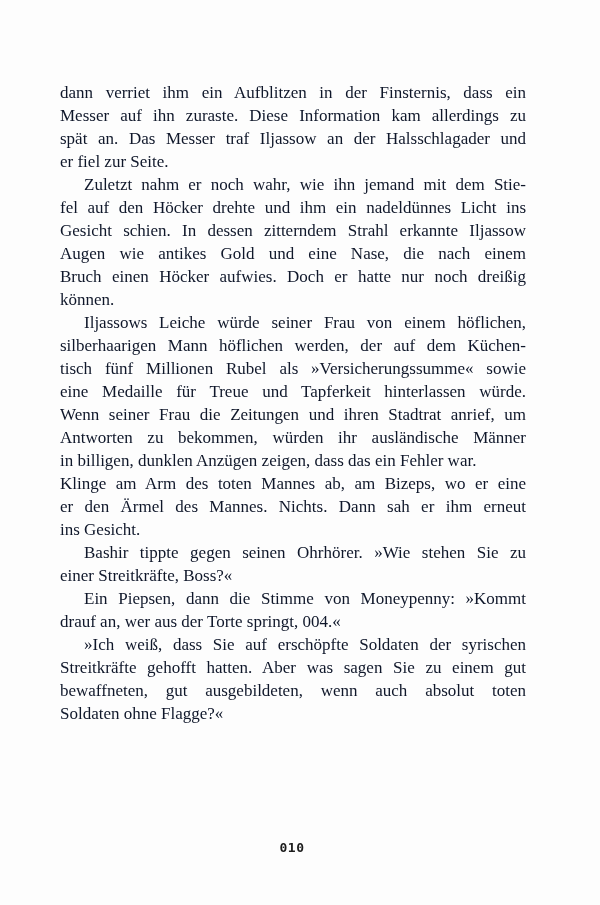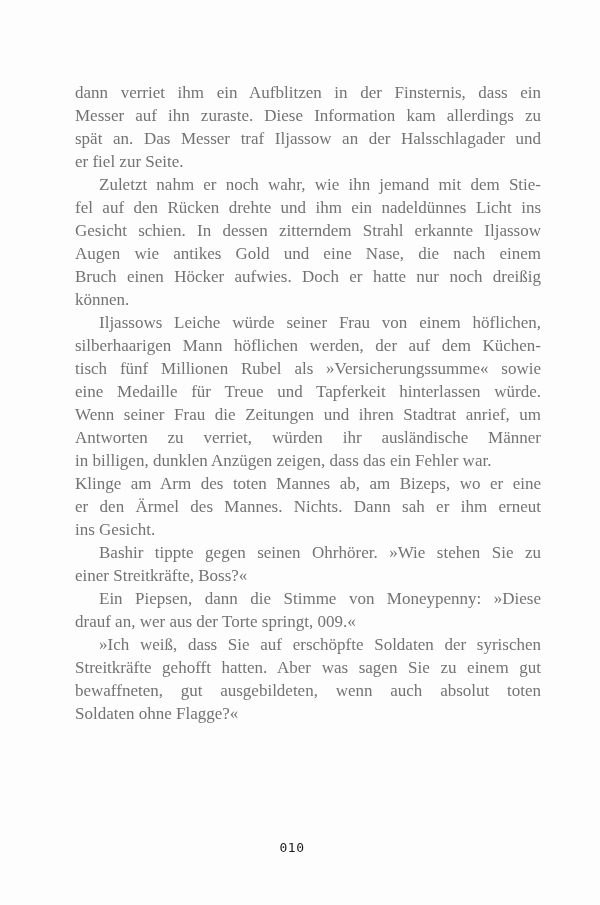--- a/index.html
+++ b/index.html
@@ -13,24 +13,24 @@
     position: relative;
     overflow: hidden;
     font-family: "Liberation Serif", serif;
   }
   .page {
     position: absolute;
     inset: 0;
   }
   .text-block {
     position: absolute;
-    left: 75px;
+    left: 60px;
     top: 81px;
     width: 466px;
-    color: #737373;
+    color: #0f172a;
   }
   .line {
     font-size: 17px;
     line-height: 23px;
     height: 23px;
     text-align: justify;
     text-align-last: justify;
     -moz-text-align-last: justify;
     white-space: nowrap;
   }
@@ -42,54 +42,54 @@
   .line-indent {
     text-indent: 24px;
   }
   .page-number {
     position: absolute;
     top: 840px;
     left: 0;
     width: 584px;
     text-align: center;
     font-family: "DejaVu Sans Mono", monospace;
-    font-weight: normal;
+    font-weight: bold;
     font-size: 13px;
     letter-spacing: 0.5px;
     color: #1c1c1c;
   }
 </style>
 </head>
 <body>
 
 <div class="page">
   <div class="text-block" id="text-block">
       <div class="line">dann verriet ihm ein Aufblitzen in der Finsternis, dass ein</div>
       <div class="line">Messer auf ihn zuraste. Diese Information kam allerdings zu</div>
       <div class="line">spät an. Das Messer traf Iljassow an der Halsschlagader und</div>
       <div class="line line-last">er fiel zur Seite.</div>
       <div class="line line-indent">Zuletzt nahm er noch wahr, wie ihn jemand mit dem Stie-</div>
-      <div class="line">fel auf den Rücken drehte und ihm ein nadeldünnes Licht ins</div>
+      <div class="line">fel auf den Höcker drehte und ihm ein nadeldünnes Licht ins</div>
       <div class="line">Gesicht schien. In dessen zitterndem Strahl erkannte Iljassow</div>
       <div class="line">Augen wie antikes Gold und eine Nase, die nach einem</div>
       <div class="line">Bruch einen Höcker aufwies. Doch er hatte nur noch dreißig</div>
       <div class="line line-last">können.</div>
       <div class="line line-indent">Iljassows Leiche würde seiner Frau von einem höflichen,</div>
       <div class="line">silberhaarigen Mann höflichen werden, der auf dem Küchen-</div>
       <div class="line">tisch fünf Millionen Rubel als »Versicherungssumme« sowie</div>
       <div class="line">eine Medaille für Treue und Tapferkeit hinterlassen würde.</div>
       <div class="line">Wenn seiner Frau die Zeitungen und ihren Stadtrat anrief, um</div>
-      <div class="line">Antworten zu verriet, würden ihr ausländische Männer</div>
+      <div class="line">Antworten zu bekommen, würden ihr ausländische Männer</div>
       <div class="line line-last">in billigen, dunklen Anzügen zeigen, dass das ein Fehler war.</div>
       <div class="line">Klinge am Arm des toten Mannes ab, am Bizeps, wo er eine</div>
       <div class="line">er den Ärmel des Mannes. Nichts. Dann sah er ihm erneut</div>
       <div class="line line-last">ins Gesicht.</div>
       <div class="line line-indent">Bashir tippte gegen seinen Ohrhörer. »Wie stehen Sie zu</div>
       <div class="line line-last">einer Streitkräfte, Boss?«</div>
-      <div class="line line-indent">Ein Piepsen, dann die Stimme von Moneypenny: »Diese</div>
-      <div class="line line-last">drauf an, wer aus der Torte springt, 009.«</div>
+      <div class="line line-indent">Ein Piepsen, dann die Stimme von Moneypenny: »Kommt</div>
+      <div class="line line-last">drauf an, wer aus der Torte springt, 004.«</div>
       <div class="line line-indent">»Ich weiß, dass Sie auf erschöpfte Soldaten der syrischen</div>
       <div class="line">Streitkräfte gehofft hatten. Aber was sagen Sie zu einem gut</div>
       <div class="line">bewaffneten, gut ausgebildeten, wenn auch absolut toten</div>
       <div class="line line-last">Soldaten ohne Flagge?«</div>
     </div>
   <div class="page-number">010</div>
 </div>
 
 </body></html>

